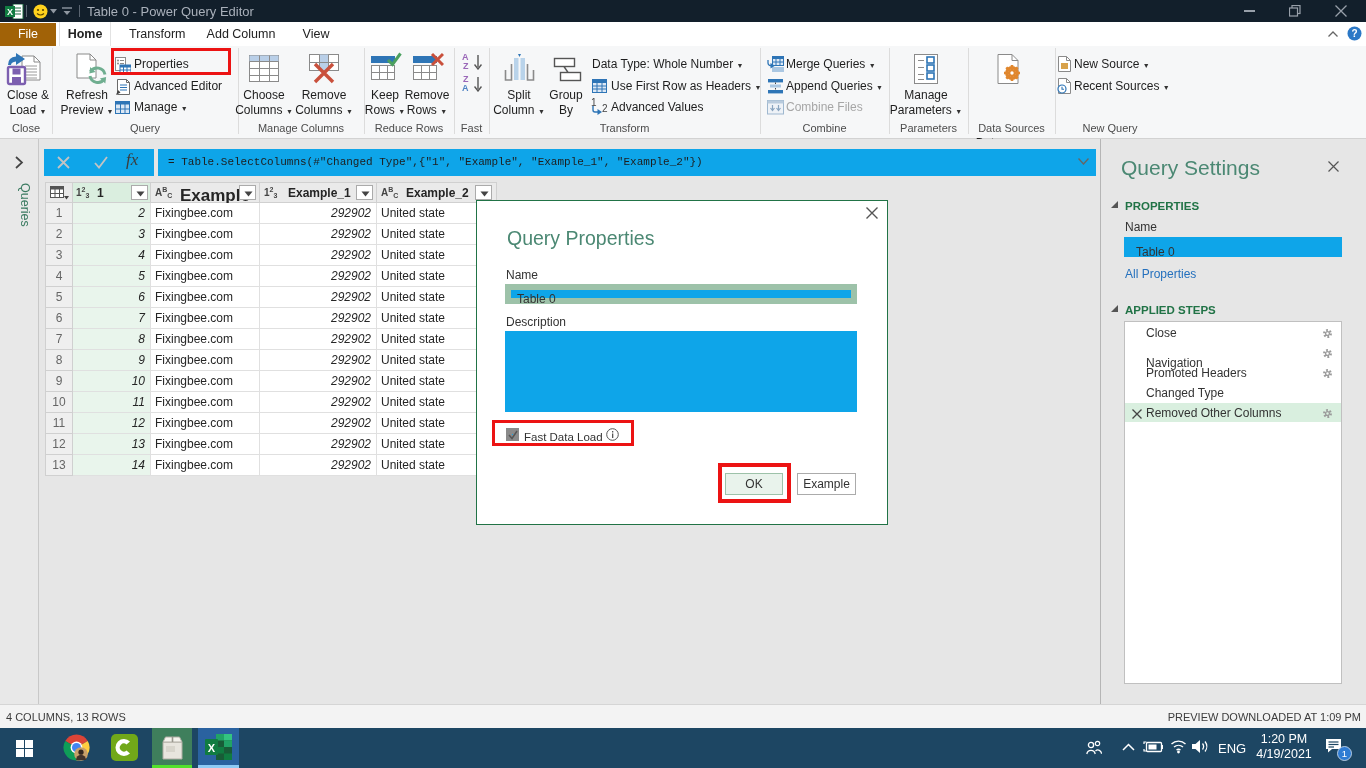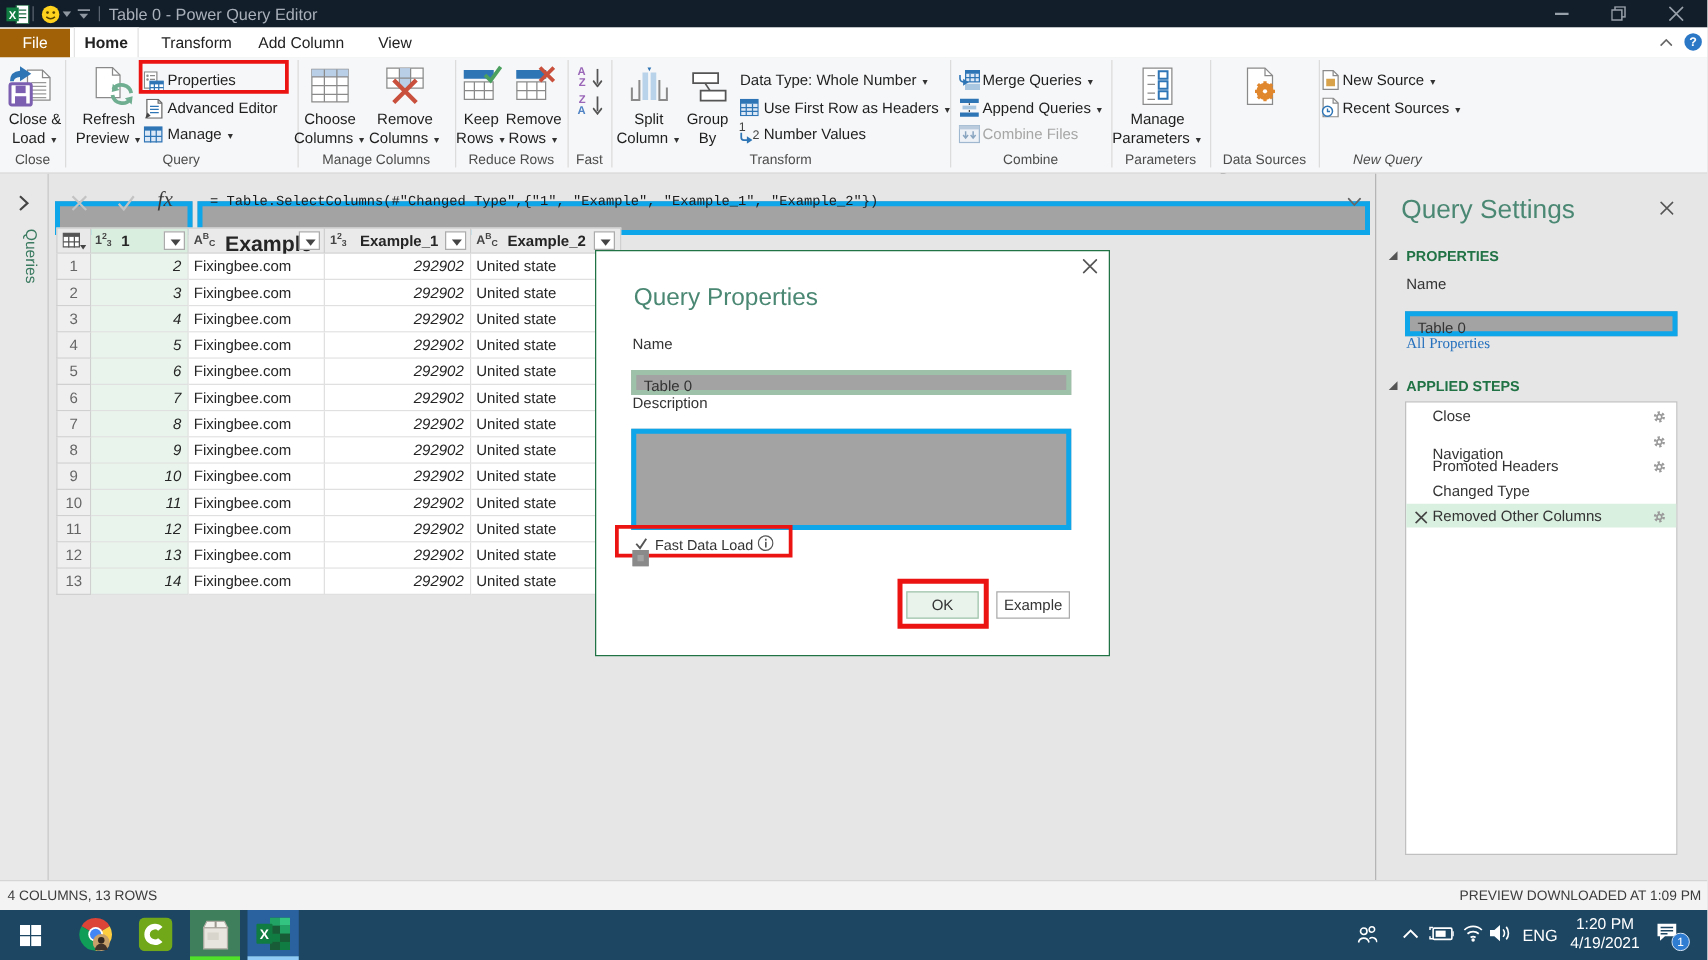--- a/index.html
+++ b/index.html
@@ -21,21 +21,21 @@
 .rsep { position:absolute; width:1px; top:48px; height:86px; background:#dcdcdc; }
 .glabel { position:absolute; top:122px; height:14px; font-size:11px; color:#4c4c4c; text-align:center; }
 .bigtxt { position:absolute; top:88px; font-size:12px; color:#1e1e1e; text-align:center; line-height:15px; }
 .smallbtn { position:absolute; font-size:12px; color:#1e1e1e; height:16px; line-height:16px; }
 .dd { color:#333; font-size:7px; }
 
 #content { left:0; top:139px; width:1366px; height:565px; background:#e6e6e6; }
 #sidebar { left:0; top:139px; width:39px; height:565px; background:#e8e8e8; border-right:1px solid #c8c8c8; }
 #queriesv { left:8px; top:183px; width:24px; color:#3a7a60; font-size:12.5px; writing-mode:vertical-rl; }
 
-.fbox { position:absolute; background:#a3a3a3; border:4px solid #0ea5e9;margin-top:12px; }
+.fbox { position:absolute; background:#0ea5e9; border:6px solid #0ea5e9; }
 #formula { font-family:"Liberation Mono", monospace; font-size:11px; color:#1e1e1e; line-height:25px; white-space:pre; }
 
 .hcell { position:absolute; top:182px; height:21px; background:#eaeaea; border:1px solid #d0d0d0; border-left:none; font-size:12px; font-weight:bold; color:#252525; }
 .cell { position:absolute; height:21px; background:#fff; border-right:1px solid #e0e0e0; border-bottom:1px solid #e0e0e0; font-size:12px; color:#252525; line-height:20px; white-space:nowrap; overflow:hidden; }
 .rnum { background:#efefef; color:#666; text-align:center; border-right:1px solid #d0d0d0; border-bottom:1px solid #d0d0d0; }
 .greencell { background:#e9f5ec; }
 .num { text-align:right; font-style:italic; }
 .ddbtn { position:absolute; width:17px; height:15px; background:#fff; border:1px solid #ababab; top:185px; }
 .ddbtn svg { position:absolute; left:4px; top:5px; }
 .typico { position:absolute; font-size:10px; color:#444; font-weight:bold; }
@@ -121,39 +121,39 @@
 
 <div class="glabel" style="left:0px;width:52px;">Close</div>
 <div class="glabel" style="left:52px;width:186px;">Query</div>
 <div class="glabel" style="left:238px;width:126px;">Manage Columns</div>
 <div class="glabel" style="left:364px;width:90px;">Reduce Rows</div>
 <div class="glabel" style="left:454px;width:35px;">Fast</div>
 <div class="glabel" style="left:489px;width:271px;">Transform</div>
 <div class="glabel" style="left:760px;width:129px;">Combine</div>
 <div class="glabel" style="left:889px;width:79px;">Parameters</div>
 <div class="glabel" style="left:968px;width:87px;">Data Sources</div>
-<div class="glabel" style="left:1055px;width:110px;font-style:italic;">New Query</div>
+<div class="glabel" style="left:1055px;width:110px;">New Query</div>
 
 <div class="bigtxt" style="left:-2px;width:60px;">Close &amp;<br>Load <span class="dd">▼</span></div>
 <div class="bigtxt" style="left:57px;width:60px;">Refresh<br>Preview <span class="dd">▼</span></div>
 <div class="bigtxt" style="left:234px;width:60px;">Choose<br>Columns <span class="dd">▼</span></div>
 <div class="bigtxt" style="left:294px;width:60px;">Remove<br>Columns <span class="dd">▼</span></div>
 <div class="bigtxt" style="left:355px;width:60px;">Keep<br>Rows <span class="dd">▼</span></div>
 <div class="bigtxt" style="left:397px;width:60px;">Remove<br>Rows <span class="dd">▼</span></div>
 <div class="bigtxt" style="left:489px;width:60px;">Split<br>Column <span class="dd">▼</span></div>
 <div class="bigtxt" style="left:536px;width:60px;">Group<br>By</div>
 <div class="bigtxt" style="left:886px;width:80px;">Manage<br>Parameters&nbsp;<span class="dd">▼</span></div>
 <div class="bigtxt" style="left:973px;width:70px;margin-top:48px;">Data source<br>settings</div>
 
 <div class="smallbtn" style="left:134px;top:56px;">Properties</div>
 <div class="smallbtn" style="left:134px;top:78px;">Advanced Editor</div>
 <div class="smallbtn" style="left:134px;top:99px;">Manage <span class="dd">▼</span></div>
 <div class="smallbtn" style="left:592px;top:56px;">Data Type: Whole Number <span class="dd">▼</span></div>
 <div class="smallbtn" style="left:611px;top:78px;">Use First Row as Headers <span class="dd">▼</span></div>
-<div class="smallbtn" style="left:611px;top:99px;">Number Values</div>
+<div class="smallbtn" style="left:611px;top:99px;">Advanced Values</div>
 <div class="smallbtn" style="left:786px;top:56px;">Merge Queries <span class="dd">▼</span></div>
 <div class="smallbtn" style="left:786px;top:78px;">Append Queries <span class="dd">▼</span></div>
 <div class="smallbtn" style="left:786px;top:99px;color:#a6a6a6;">Combine Files</div>
 <div class="smallbtn" style="left:1074px;top:56px;">New Source <span class="dd">▼</span></div>
 <div class="smallbtn" style="left:1074px;top:78px;">Recent Sources <span class="dd">▼</span></div>
 
 <svg class="ic" style="left:6px;top:52px" width="36" height="36" viewBox="0 0 36 36">
 <path d="M16 4 h12 l6 6 v18 h-18 z" fill="#fff" stroke="#8a8a8a"></path>
 <path d="M28 4 v6 h6" fill="none" stroke="#8a8a8a"></path>
 <g stroke="#9a9a9a">
@@ -498,21 +498,21 @@
 <div class="abs" id="qs"></div>
 <div class="abs" id="qs-border"></div>
 <div class="abs" style="left:1121px;top:156px;font-size:21px;color:#4b8873;font-weight:300;">Query Settings</div>
 <svg class="ic" style="left:1328px;top:161px" width="11" height="11" viewBox="0 0 11 11">
     <path d="M0.5 0.5 L10.5 10.5 M10.5 0.5 L0.5 10.5" stroke="#555" stroke-width="1.2"></path>
   </svg>
 <div class="abs tri" style="left:1111px;top:201px;"></div>
 <div class="abs" style="left:1125px;top:200px;font-size:11.5px;font-weight:bold;color:#217346;">PROPERTIES</div>
 <div class="abs" style="left:1125px;top:220px;font-size:12px;color:#333;">Name</div>
 <div class="fbox" style="left:1124px;top:237px;width:218px;height:20px;font-size:12px;color:#333;line-height:19px;padding-left:6px;">Table 0</div>
-<div class="abs" style="left:1125px;top:267px;font-size:12px;color:#2470bd;font-family:Liberation Serif, serif;">All Properties</div>
+<div class="abs" style="left:1125px;top:267px;font-size:12px;color:#2470bd;">All Properties</div>
 <div class="abs tri" style="left:1111px;top:305px;"></div>
 <div class="abs" style="left:1125px;top:304px;font-size:11.5px;font-weight:bold;color:#217346;">APPLIED STEPS</div>
 <div class="abs" style="left:1124px;top:321px;width:218px;height:363px;background:#fff;border:1px solid #c0c0c0;"></div>
 <div id="steps">
 <div class="abs" style="left:1146px;top:326px;font-size:12px;color:#333;">Close</div>
 <svg class="ic" style="left:1322px;top:328px" width="11" height="11" viewBox="0 0 11 11">
 <circle cx="5.5" cy="5.5" r="3.4" fill="none" stroke="#9a9a9a" stroke-width="2.1" stroke-dasharray="1.8,1.75"></circle>
 <circle cx="5.5" cy="5.5" r="1.9" fill="none" stroke="#9a9a9a" stroke-width="1.3"></circle>
     </svg>
 <div class="abs" style="left:1146px;top:346px;font-size:12px;color:#333;margin-top:10px;">Navigation</div>

